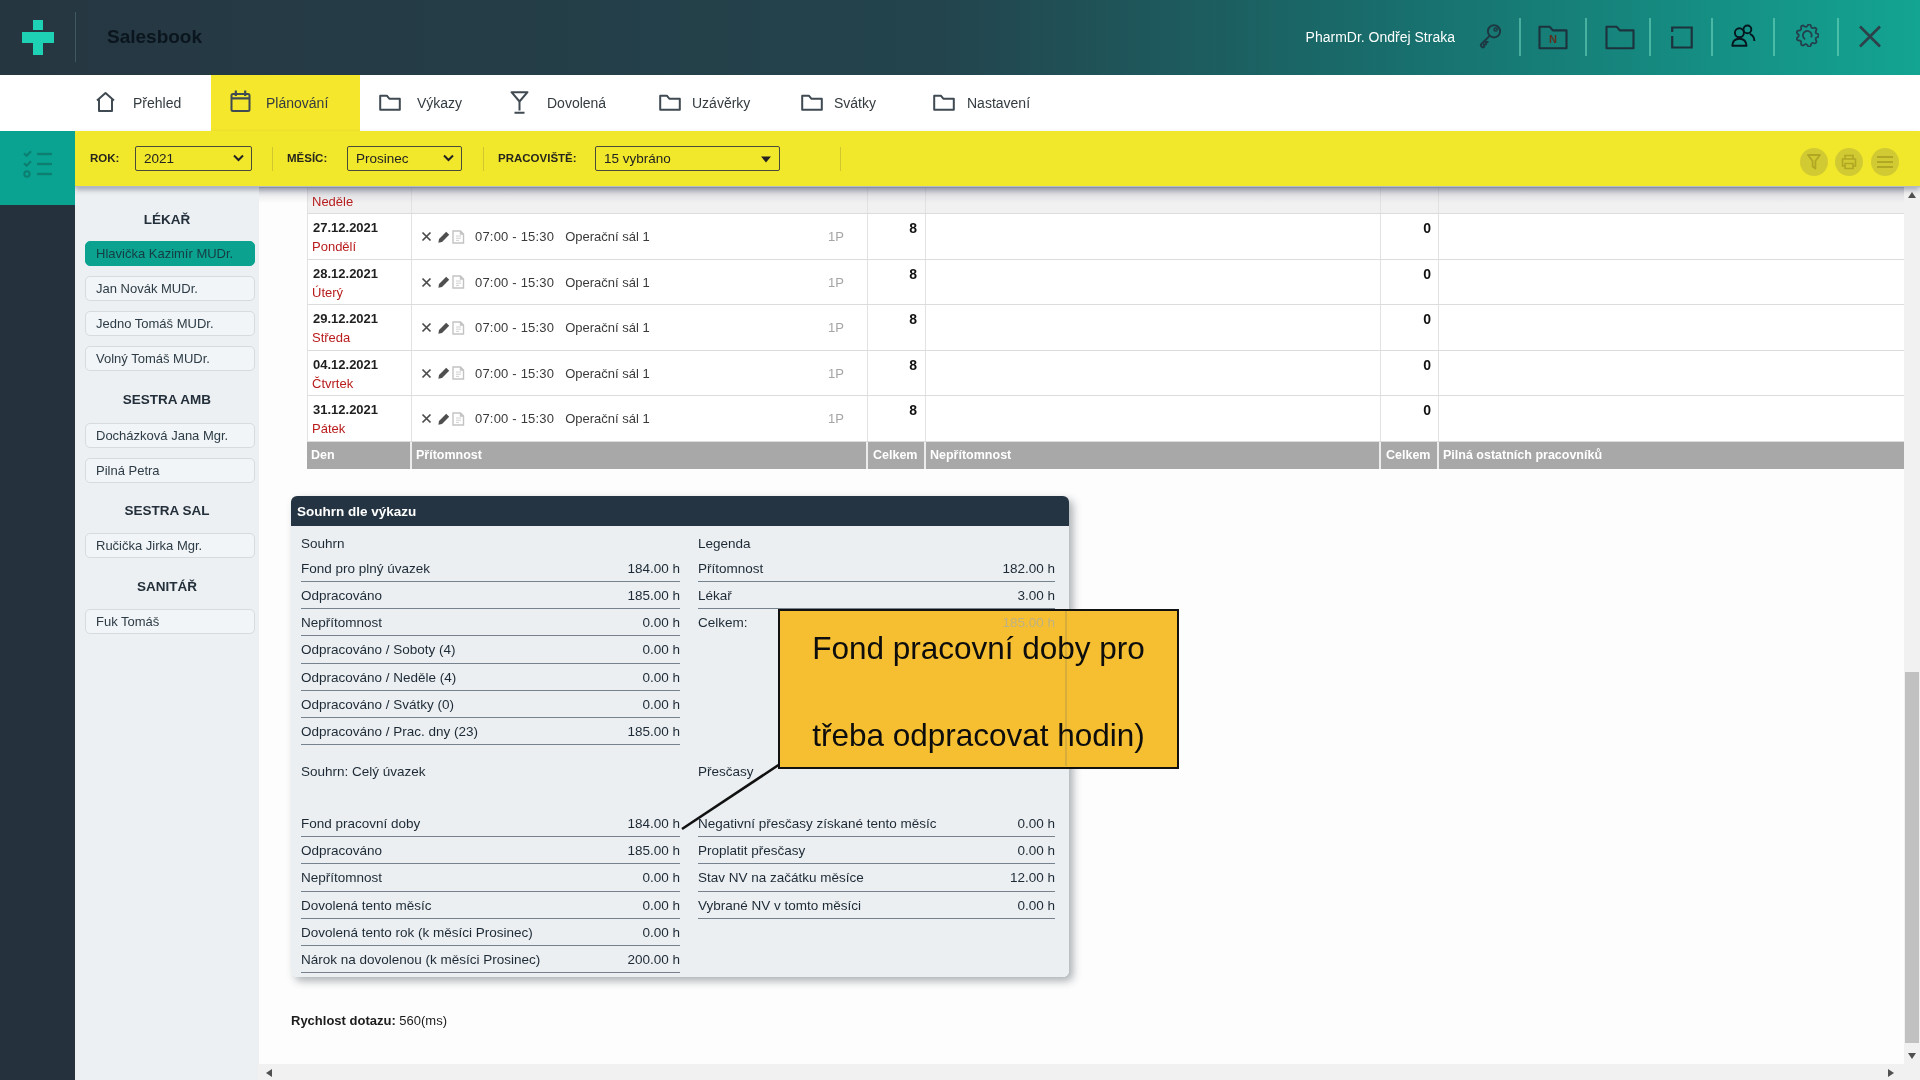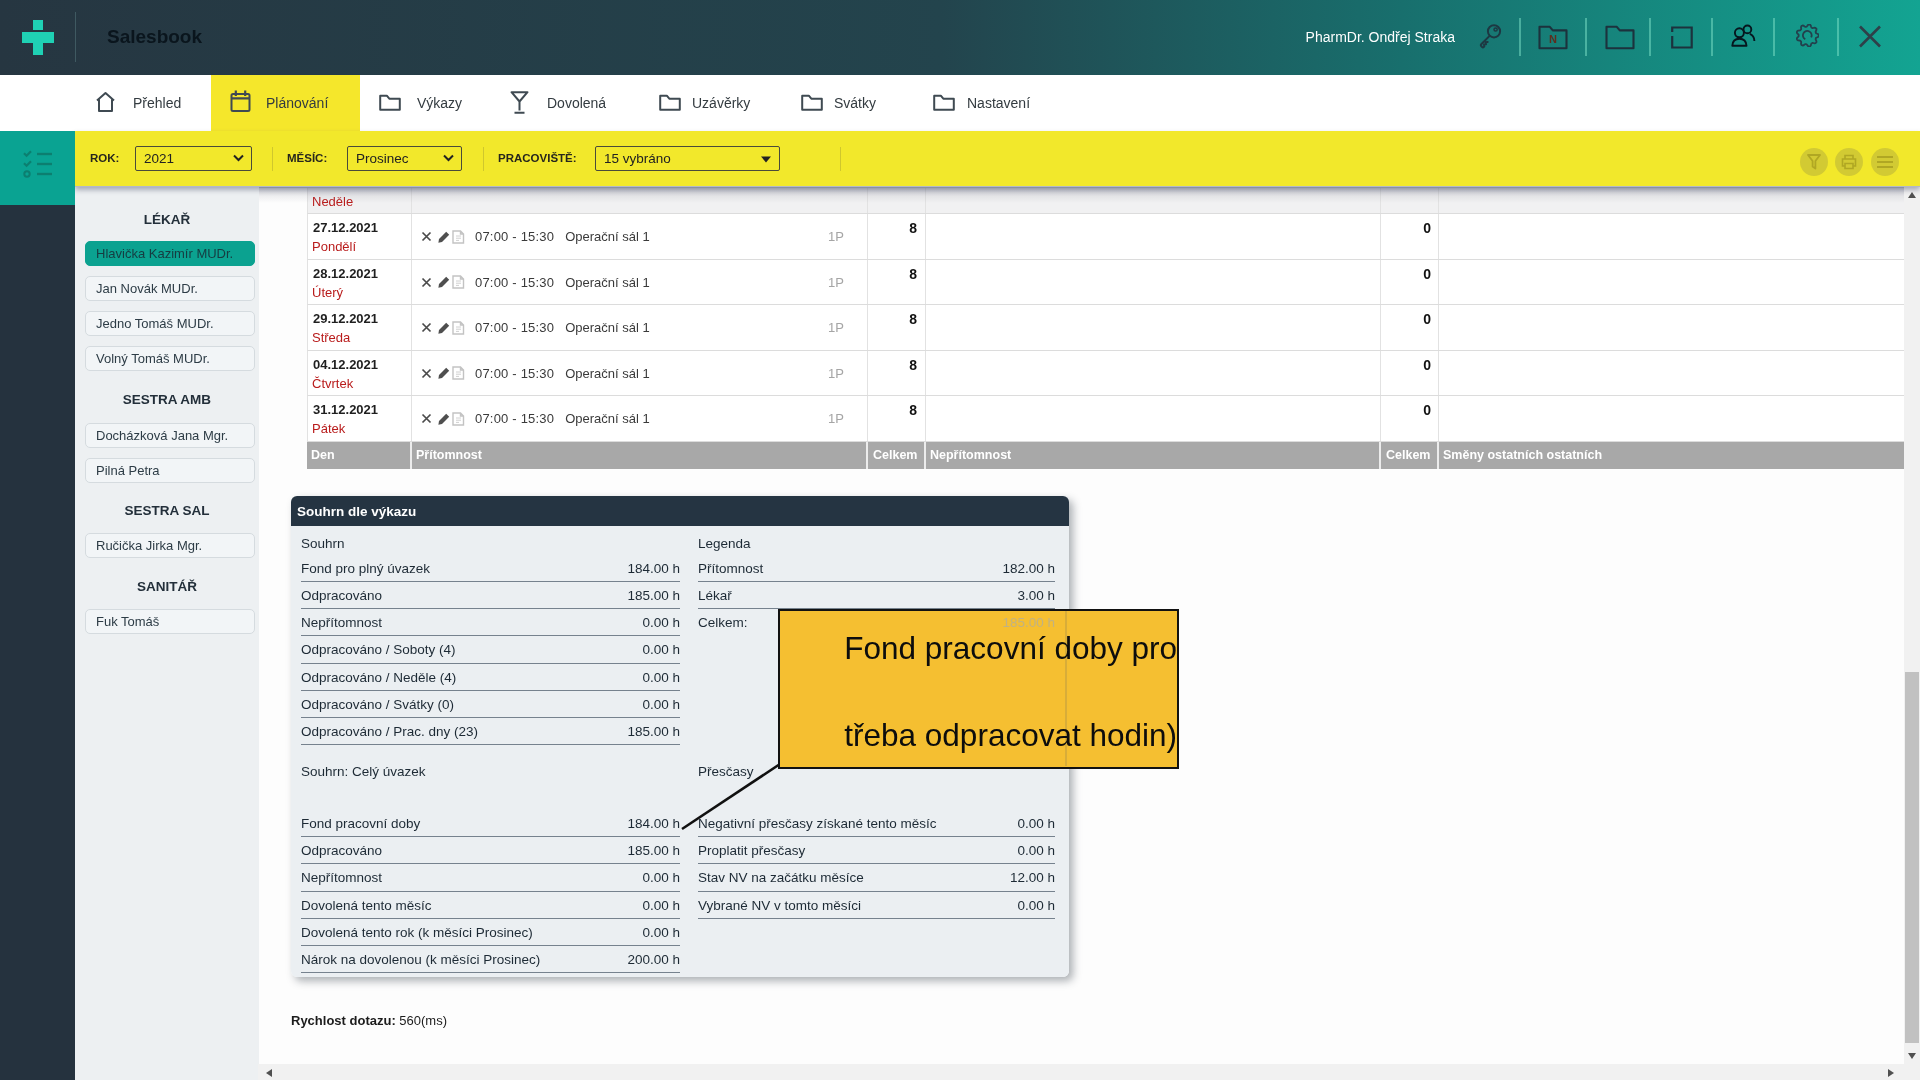--- a/index.html
+++ b/index.html
@@ -65,21 +65,21 @@
   .pbody { position:absolute; left:0; top:30.5px; width:778px; height:451px; background:#ebeff2;
     border-radius:0 0 6px 6px; }
   .prow { position:absolute; height:27.25px; font-size:13.5px; color:#1d2a35; border-bottom:1px solid #76828e; }
   .prow .v { position:absolute; right:0; top:6px; }
   .prow .l { position:absolute; left:0; top:6px; }
   .ptitle { position:absolute; font-size:13.5px; font-weight:400; color:#1d2a35; }
 
   
   .callout { position:absolute; left:519px; top:422px; width:401px; height:160px; background:#f5bf31;
     border:2.5px solid #111; z-index:5; }
-  .callout .t { position:absolute; left:0; width:100%; text-align:right; font-size:31.5px; color:#0d0d0d; }
+  .callout .t { position:absolute; left:0; width:100%; text-align:center; font-size:31.5px; color:#0d0d0d; }
 
   .ry { position:absolute; left:32px; top:825.5px; font-size:13px; color:#1c1c1c; }
 
 
   .fgap { position:absolute; top:0; bottom:0; width:2px; background:#ececec; }
   .topshadow { position:absolute; left:0; top:0; width:1645px; height:16px; z-index:8; pointer-events:none;
     background:linear-gradient(180deg, rgba(96,102,122,0.30) 0%, rgba(110,112,130,0.10) 55%, rgba(0,0,0,0) 100%);
     border-top:1px solid #aeb5c3; }
   .tim { margin-left:10px; font-size:13px; color:#3a3a3a; letter-spacing:0.2px; }
   .sal { margin-left:11px; font-size:13px; color:#3a3a3a; }
@@ -387,21 +387,21 @@
       <div class="fgap" style="left:102.5px"></div>
         <div class="fgap" style="left:558.5px"></div>
         <div class="fgap" style="left:616.5px"></div>
         <div class="fgap" style="left:1071.5px"></div>
         <div class="fgap" style="left:1129.5px"></div>
       <div class="flab" style="left:4px">Den</div>
       <div class="flab" style="left:109px">Přítomnost</div>
       <div class="flab" style="left:566px">Celkem</div>
       <div class="flab" style="left:623px">Nepřítomnost</div>
       <div class="flab" style="left:1079px">Celkem</div>
-      <div class="flab" style="left:1136px">Směny ostatních ostatních</div>
+      <div class="flab" style="left:1136px">Pilná ostatních pracovníků</div>
     </div>
   </div>
   <div class="topshadow"></div>
 
   <div class="panel">
     <div class="phead">Souhrn dle výkazu</div>
     <div class="pbody" id="pbody">
     <div class="ptitle" style="left:10px;top:10px">Souhrn</div>
     <div class="prow" style="left:10px;width:379px;top:28.5px;">
           <span class="l">Fond pro plný úvazek</span>

